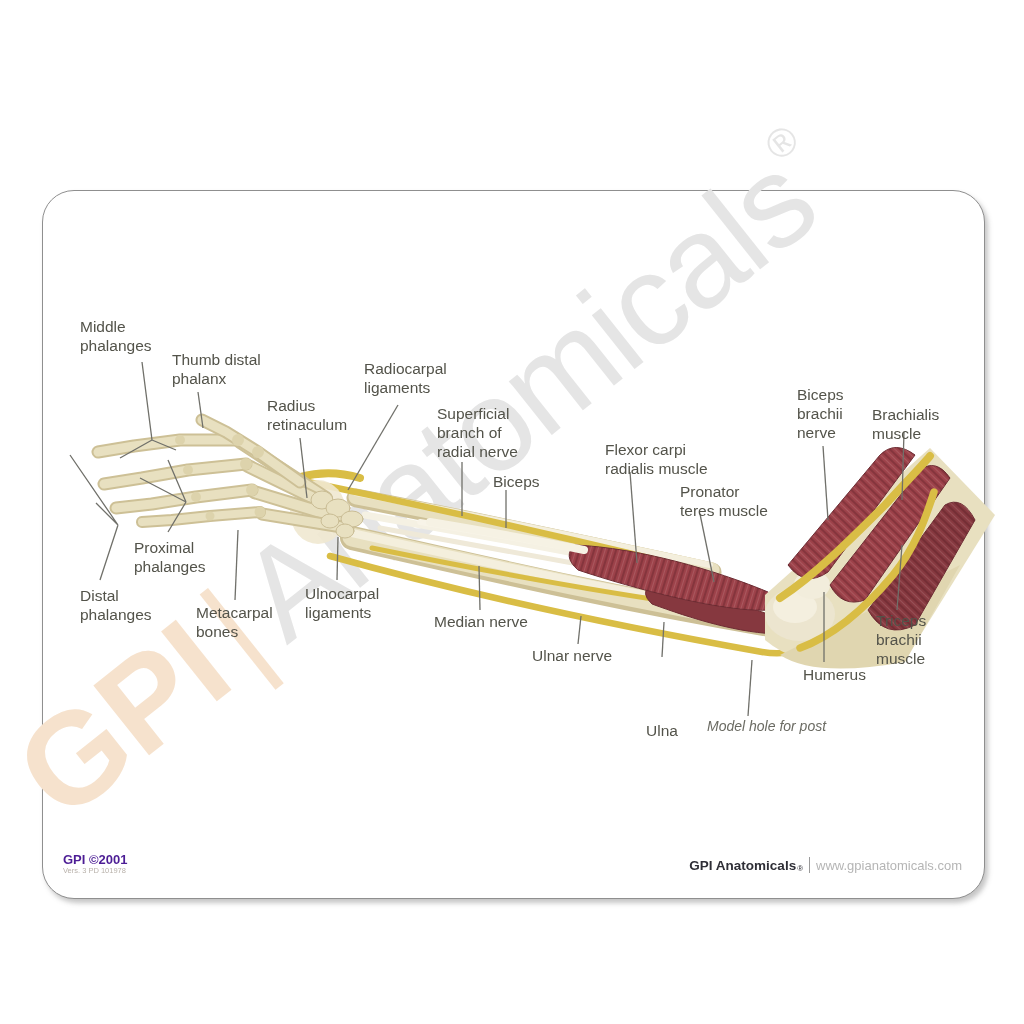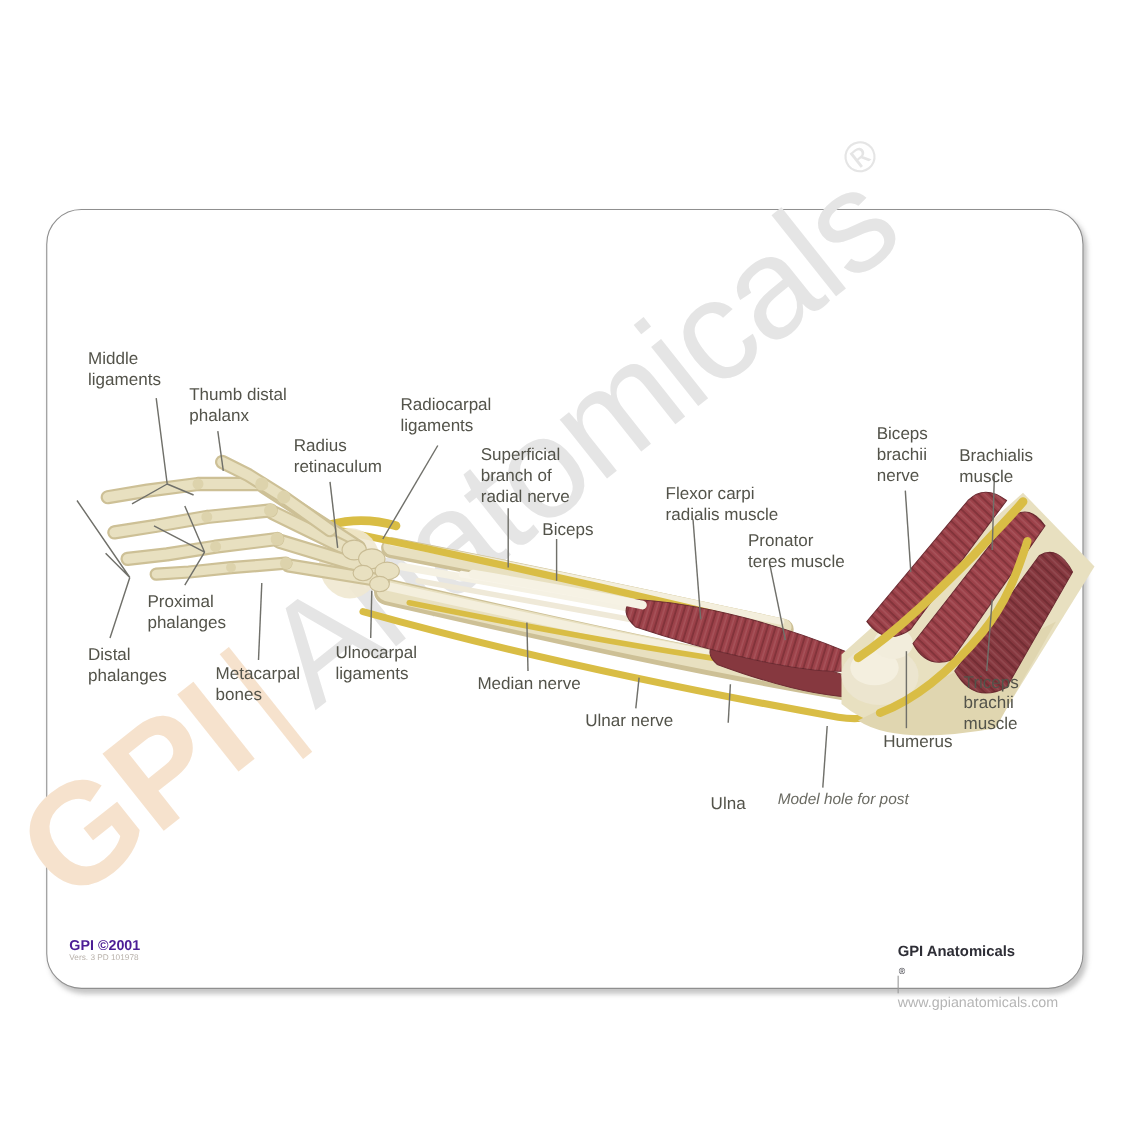--- a/index.html
+++ b/index.html
@@ -19,21 +19,21 @@
   #watermark .wm-reg{font-size:40px;color:var(--wmgray);vertical-align:72px;}
   #art{position:absolute;left:0;top:0;z-index:2;}
   .lbl{position:absolute;z-index:3;font-size:15.5px;line-height:1.24;color:var(--label);
        white-space:pre-line;}
   .lbl.small-italic{font-style:italic;font-size:14px;color:#6b6b63;}
   #medial-view{position:absolute;left:78px;top:668px;z-index:3;font-size:28px;
                font-weight:700;font-style:italic;color:#2c2c2c;letter-spacing:.5px;}
   #footer-left{position:absolute;left:63px;top:853px;z-index:3;line-height:1.1;}
   #footer-left .fl-brand{font-size:13px;font-weight:700;color:#4c1d95;}
   #footer-left .fl-ver{font-size:7.5px;color:#b8b1aa;}
-  #footer-right{position:absolute;right:62px;top:857px;z-index:3;display:flex;align-items:flex-start;flex-direction:column;}
+  #footer-right{position:absolute;right:62px;top:857px;z-index:3;display:flex;align-items:flex-end;}
   #footer-right .fr-brand{font-size:13.5px;font-weight:700;color:#2e2e36;}
   #footer-right .fr-reg{font-size:8px;color:#2e2e36;vertical-align:sub;margin:6px 6px 0 1px;}
   #footer-right .fr-div{width:1px;height:16px;background:#9a9a9a;margin:0 6px 0 0;}
   #footer-right .fr-url{font-size:13px;color:#b5b5b5;}
 </style>
 </head>
 <body>
 
 <div id="page">
   <div id="card"></div>
@@ -176,21 +176,21 @@
       <line x1="480" y1="610" x2="479" y2="566"></line>
       <line x1="578" y1="644" x2="581" y2="616"></line>
       <line x1="662" y1="657" x2="664" y2="622"></line>
       <line x1="824" y1="662" x2="824" y2="592"></line>
       <line x1="897" y1="610" x2="902" y2="545"></line>
       <line x1="748" y1="716" x2="752" y2="660"></line>
     </g>
   </svg>
 
   <div class="lbl" style="left:80px;top:317px;">Middle
-ligaments</div>
+phalanges</div>
   <div class="lbl" style="left:172px;top:350px;">Thumb distal
 phalanx</div>
   <div class="lbl" style="left:267px;top:396px;">Radius
 retinaculum</div>
   <div class="lbl" style="left:364px;top:359px;">Radiocarpal
 ligaments</div>
   <div class="lbl" style="left:437px;top:404px;">Superficial
 branch of
 radial nerve</div>
   <div class="lbl" style="left:493px;top:472px;">Biceps</div>

